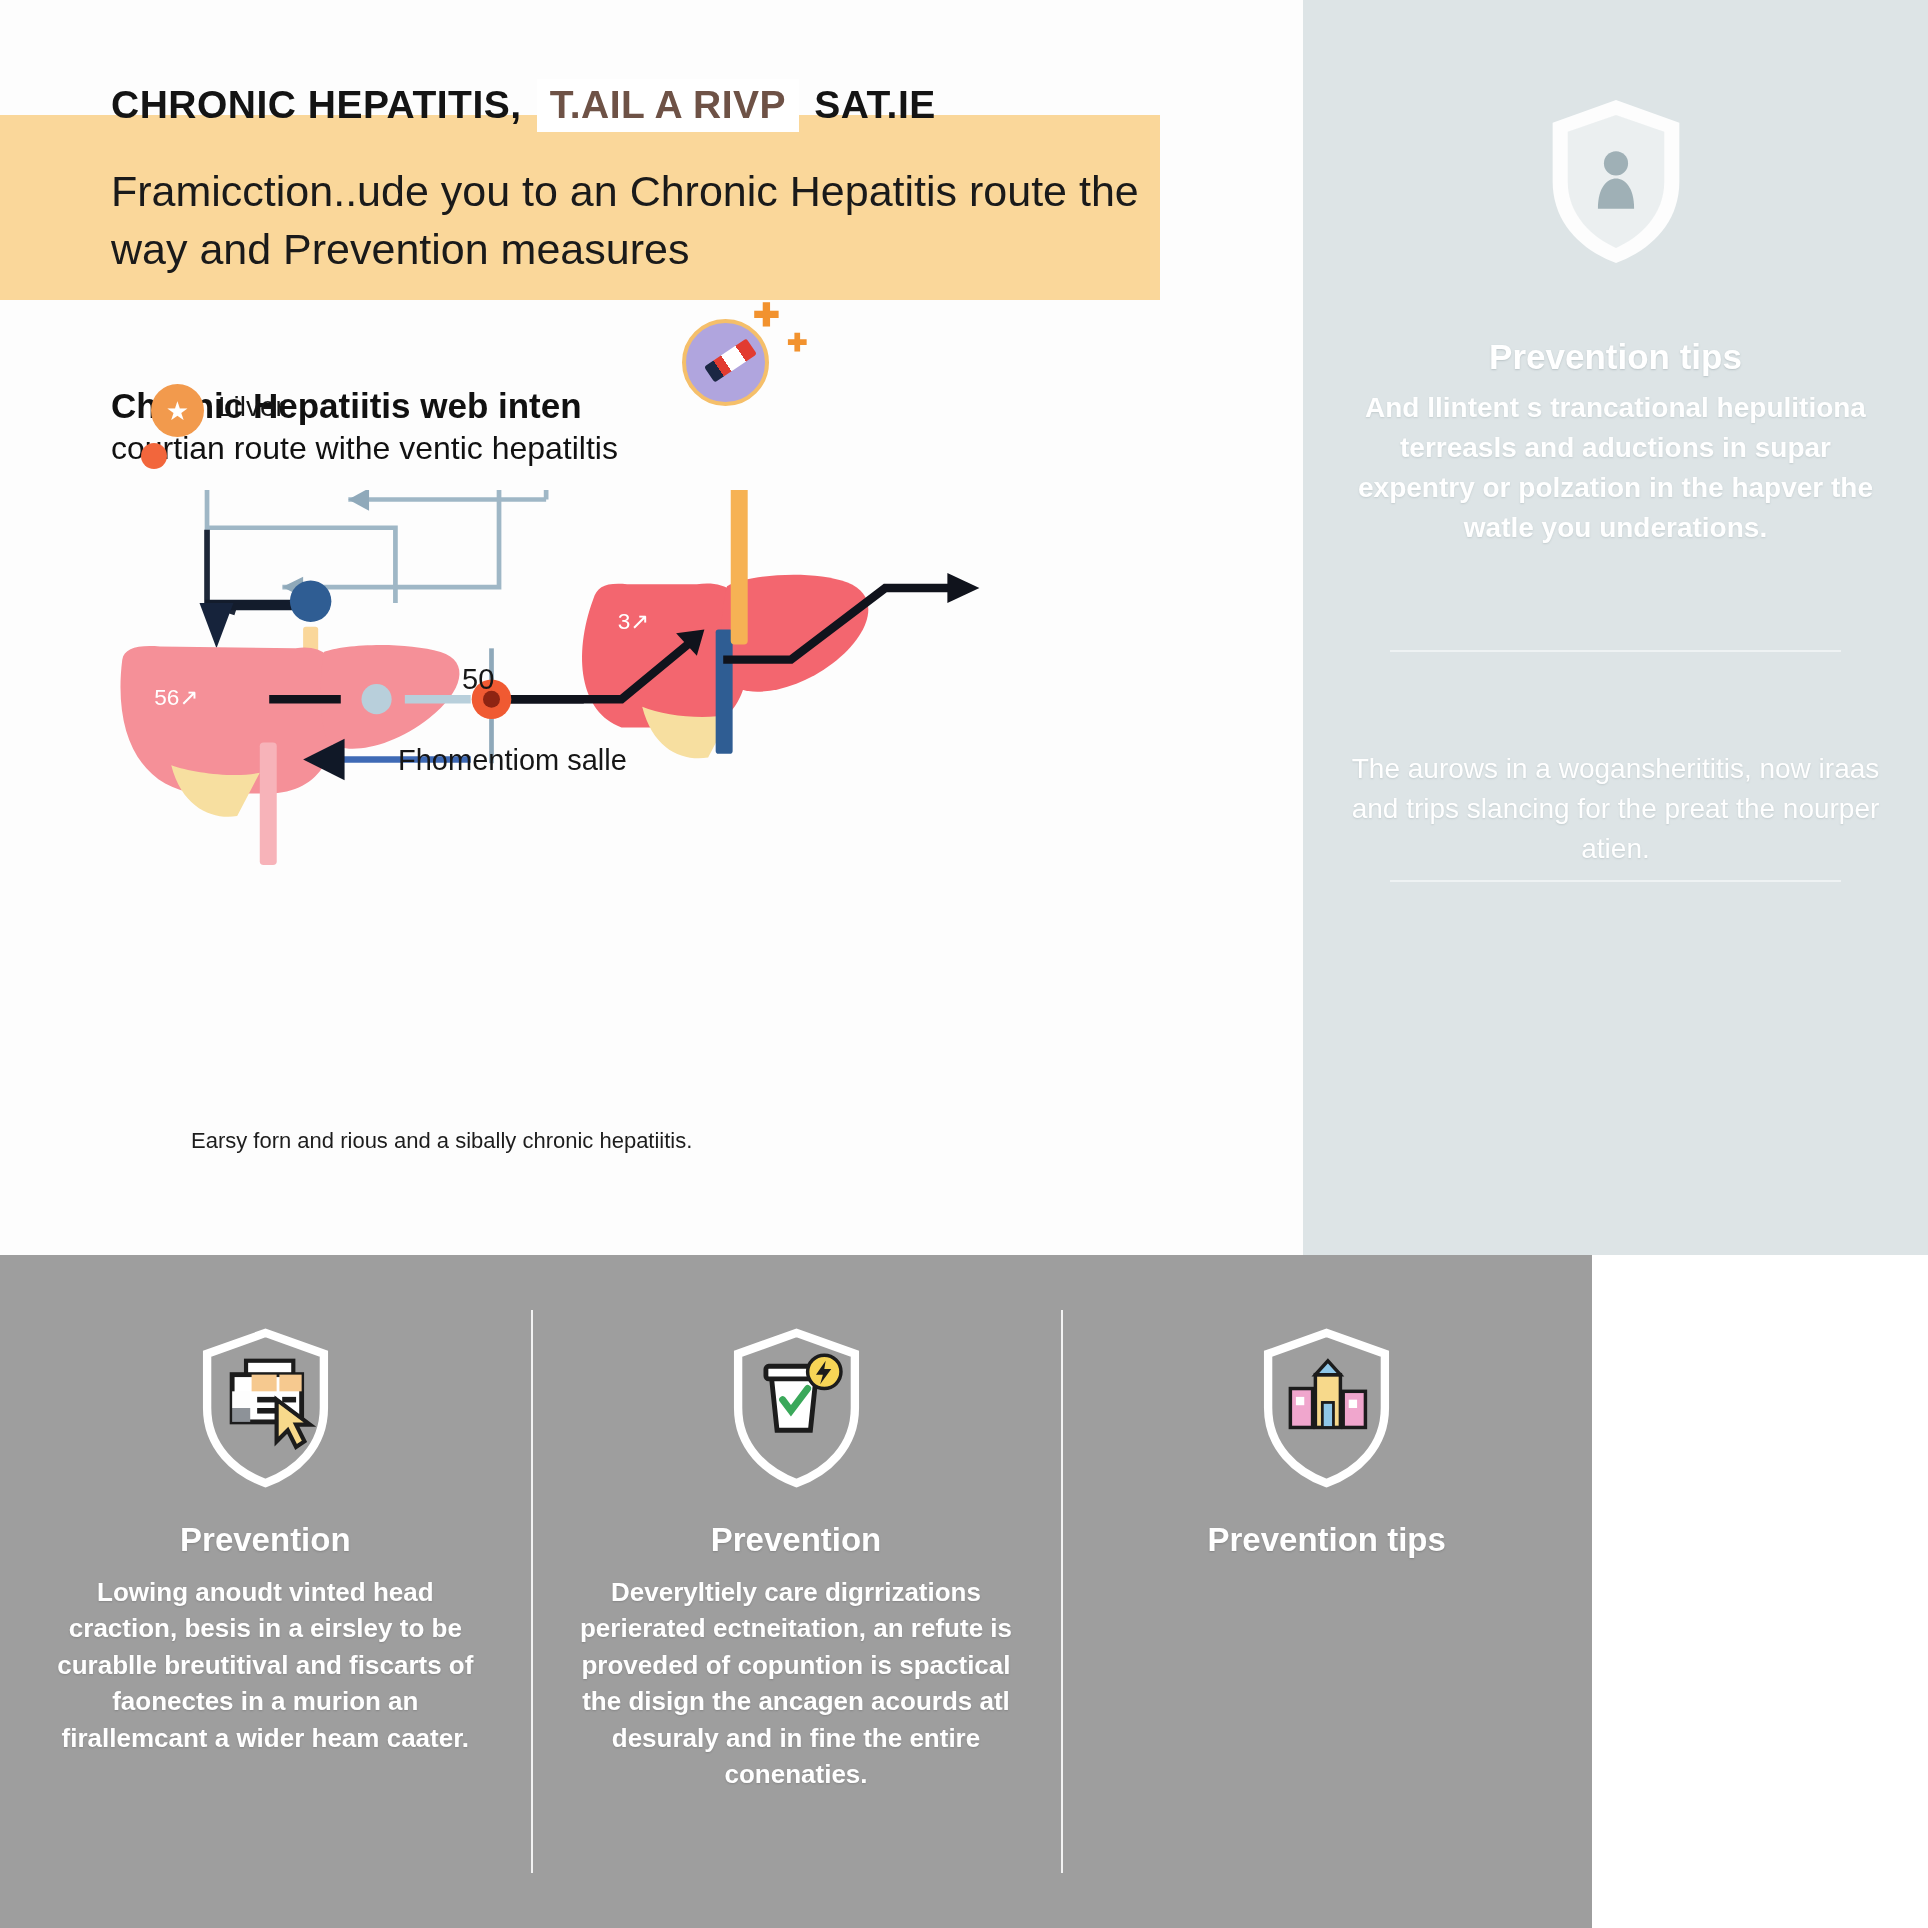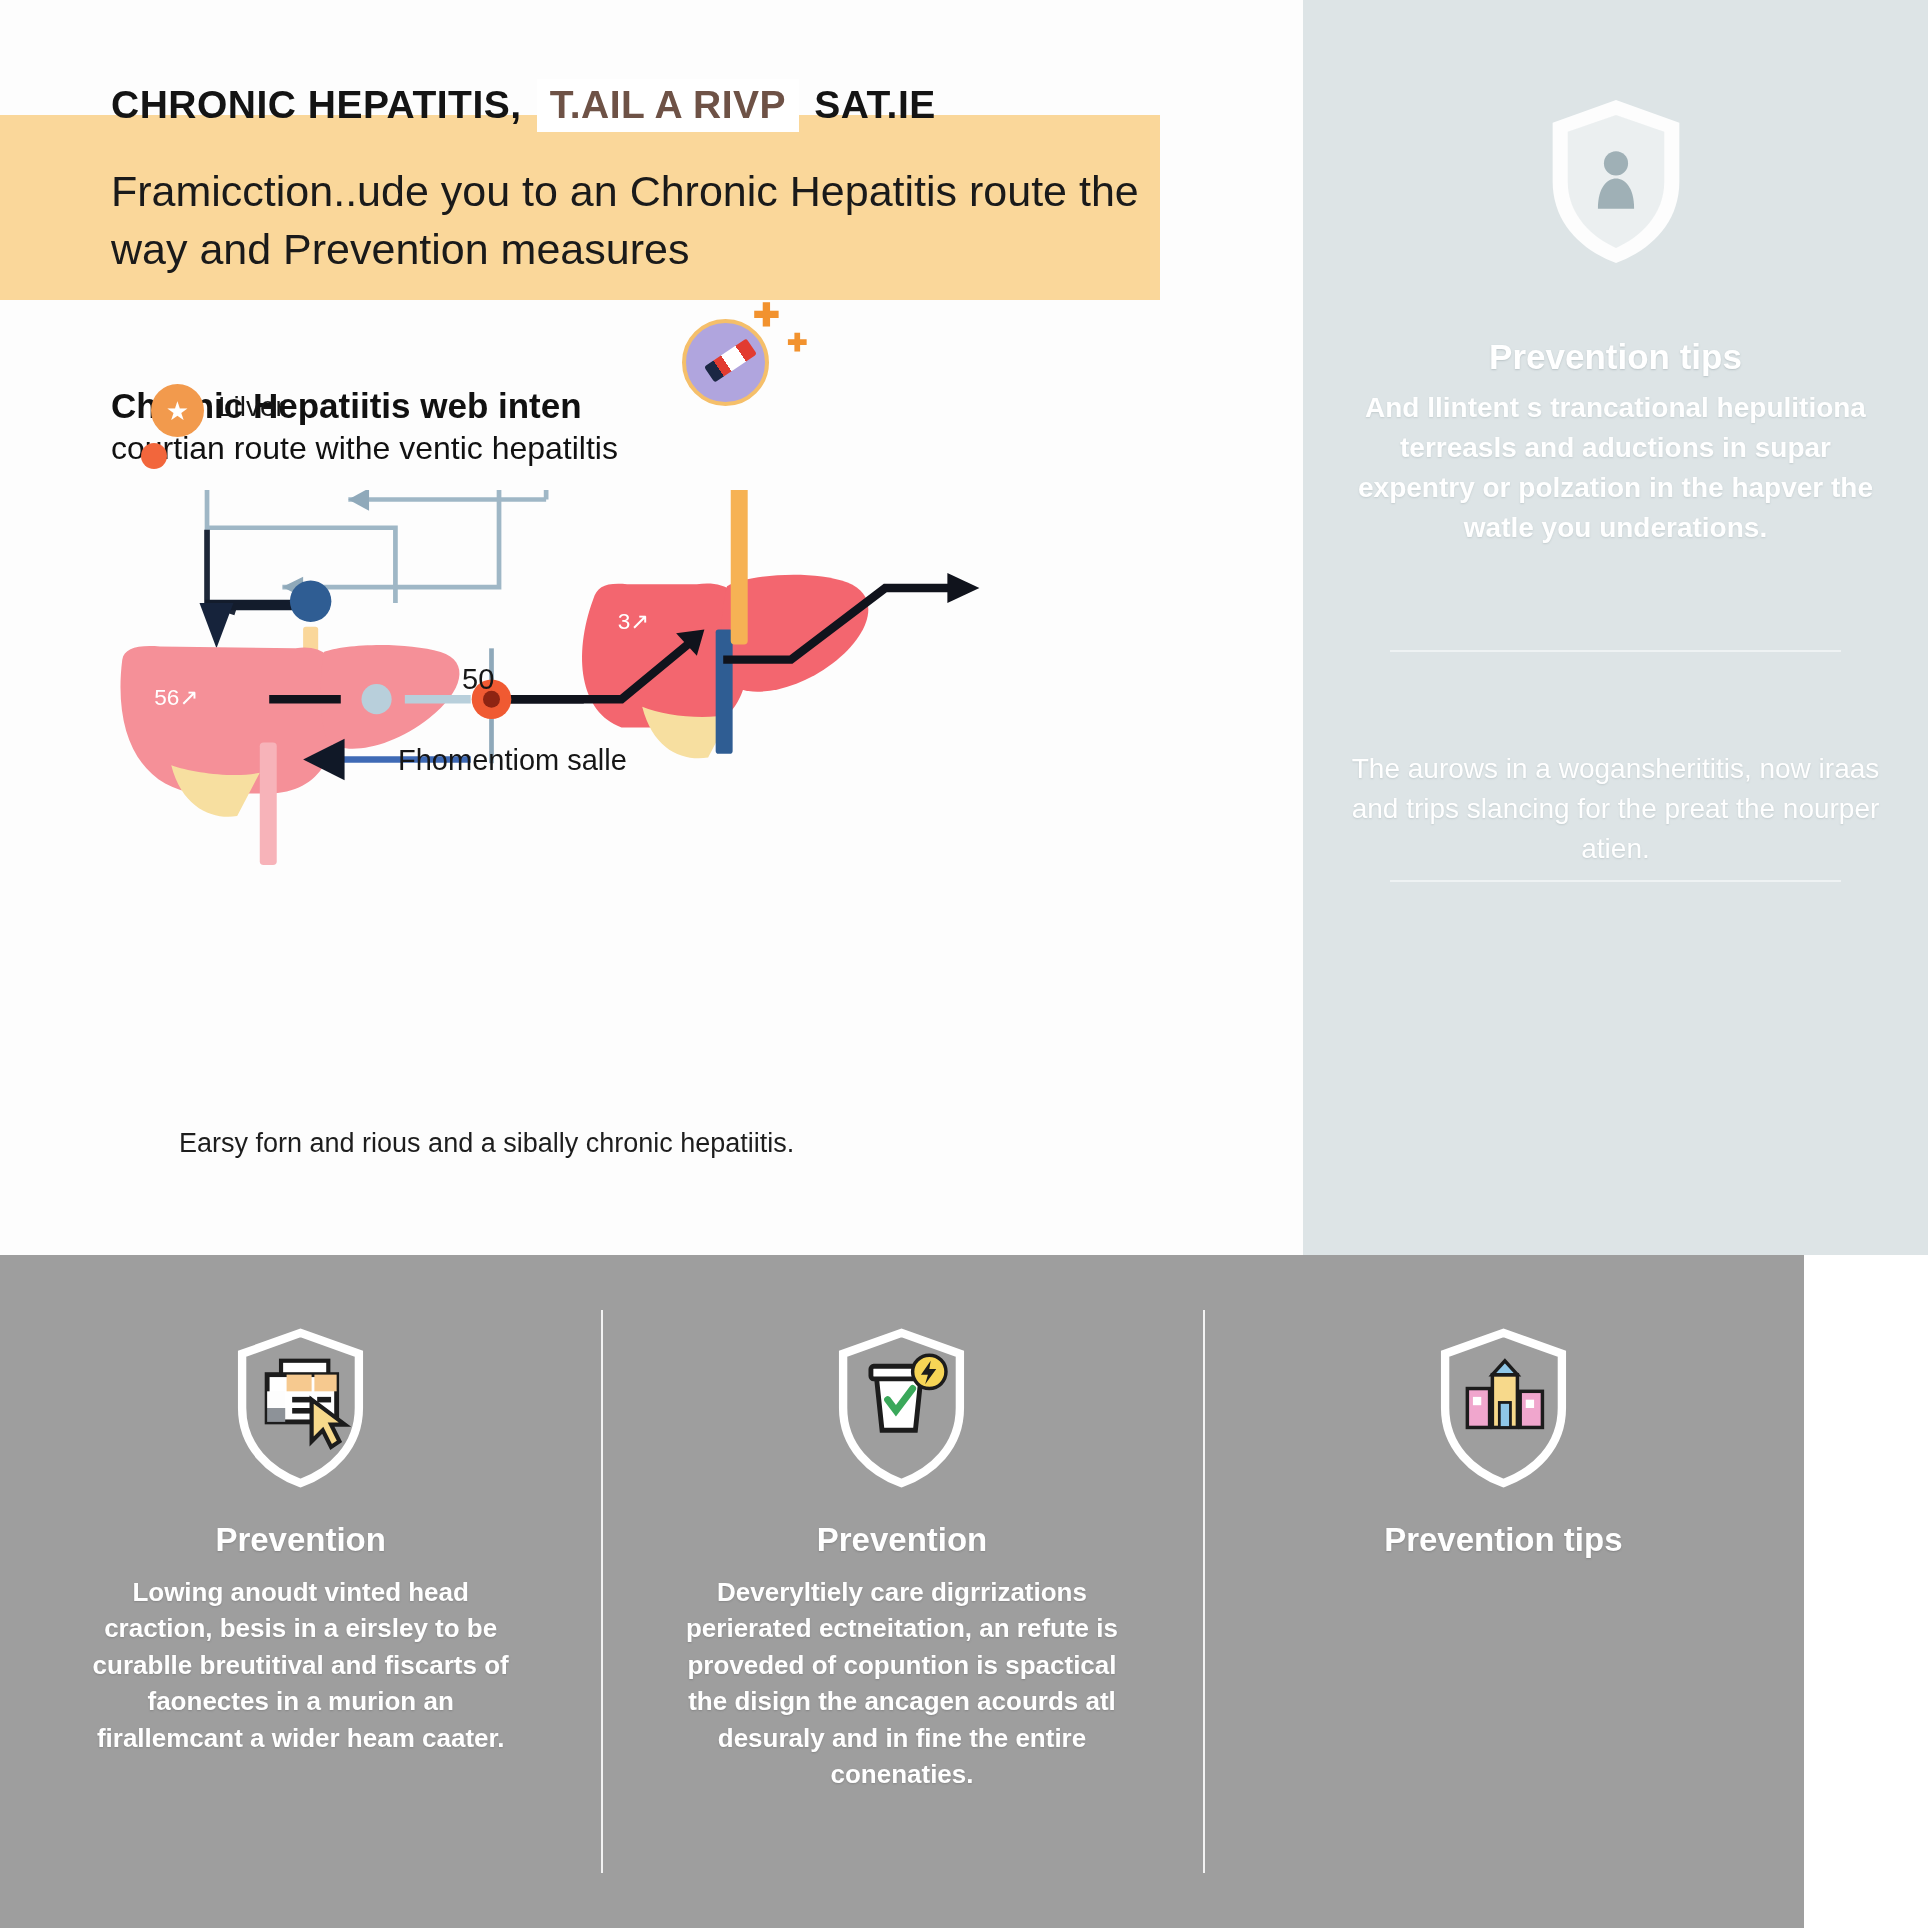--- a/index.html
+++ b/index.html
@@ -71,22 +71,22 @@
   #vaccine-badge .syr {
     position:absolute; left:19px; top:28px; width:51px; height:19px;
     background:linear-gradient(90deg,#1b2744 0 22%,#e23b30 22% 40%,#ffffff 40% 74%,#e23b30 74% 100%);
     transform:rotate(-34deg); border-radius:2.8px;
   }
   .spark { position:absolute; color:#f2922e; font-size:32px; font-weight:bold; line-height:1; }
   #spark1 { left:753px; top:299px; }
   #spark2 { left:787px; top:331px; font-size:24.5px; }
 
   #diagram-caption {
-    position:absolute; left:179px; top:1128px; width:942px;
-    font-size:27px; color:#1d1d1d;
+    position:absolute; left:191px; top:1128px; width:942px;
+    font-size:22px; color:#1d1d1d;
   }
 
   
   #sidebar {
     position:absolute; left:1303px; top:0; width:625px; height:1255px;
     background:#dde4e6;
     padding:0 41px;
     text-align:center;
   }
   #shield-top {
@@ -108,21 +108,21 @@
   #side-block-3 { top:942px; font-weight:normal; }
   .side-div {
     position:absolute; left:87px; right:87px; height:1.9px;
     background:#eef2f3;
   }
   #side-div-1 { top:650px; }
   #side-div-2 { top:880px; }
 
   
   #bottom-region {
-    position:absolute; left:0; top:1255px; width:1804px; height:673px;
+    position:absolute; left:0; top:1255px; width:1592px; height:673px;
     background:#9e9e9e;
     display:flex;
   }
   .bcol {
     flex:1 1 0; position:relative;
     padding:0 45px; text-align:center;
     display:flex; flex-direction:column; align-items:center;
   }
   .bcol + .bcol::before {
     content:""; position:absolute; left:0; top:55px; bottom:55px;

